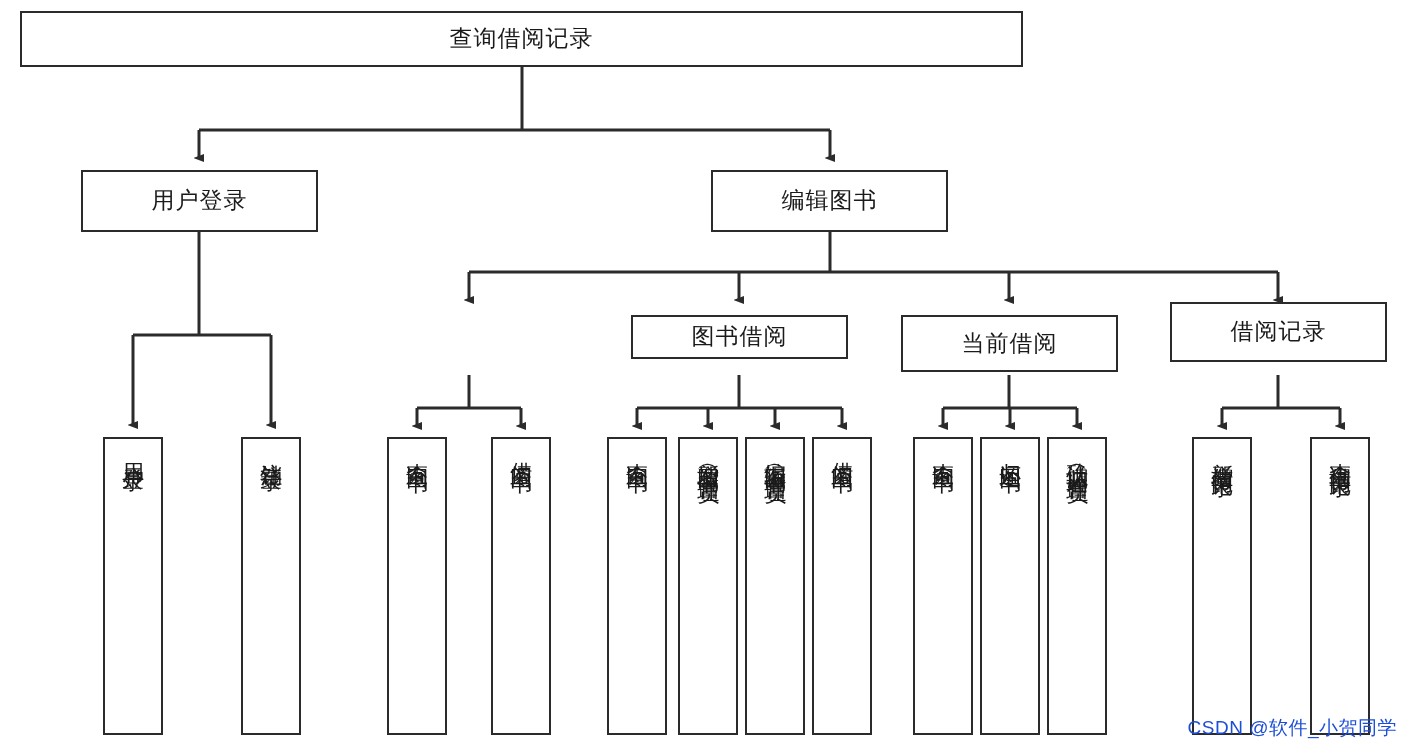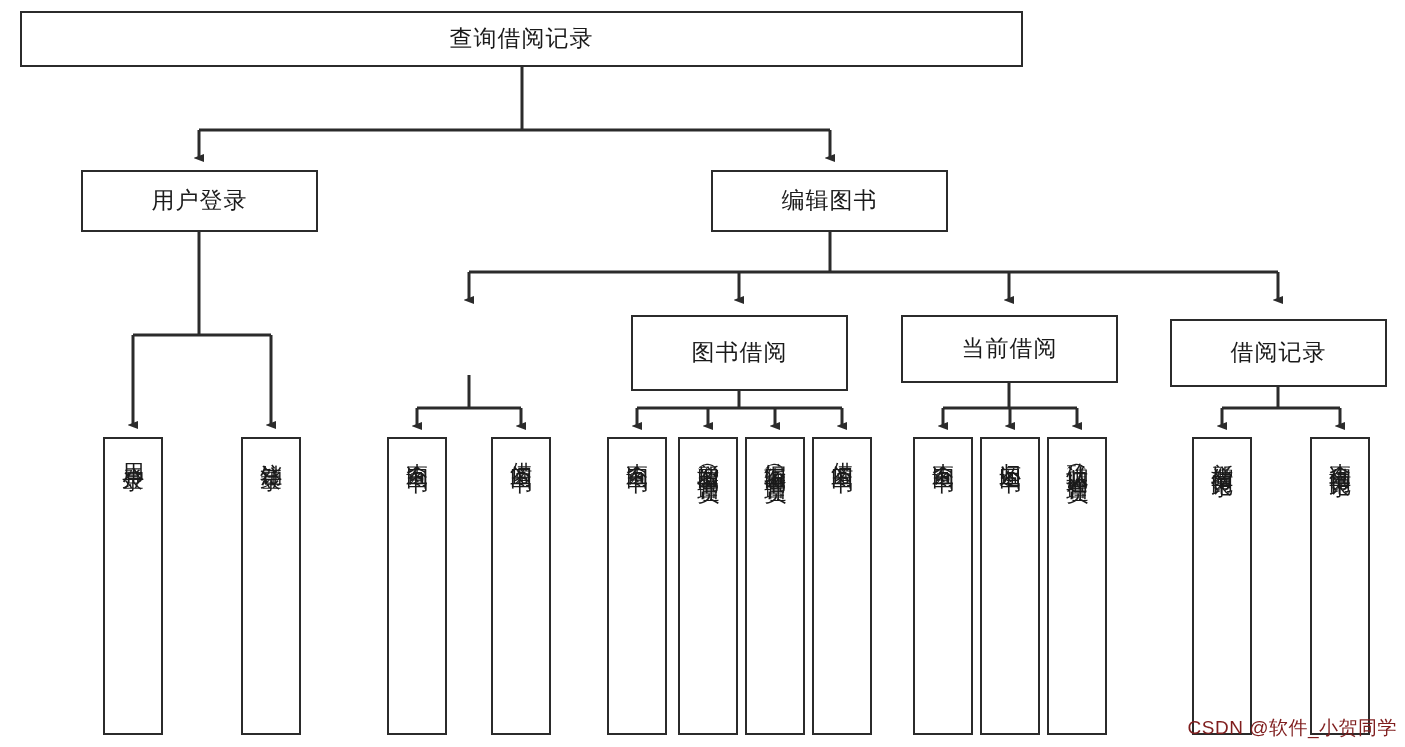--- a/index.html
+++ b/index.html
@@ -60,21 +60,21 @@
     font-size: 22px;
     line-height: 1.12;
     letter-spacing: 3px;
     white-space: nowrap;
   }
   .watermark {
     position: absolute;
     right: 8px;
     bottom: 6px;
     font-size: 19px;
-    color: #7f1d1d;
+    color: #1d4ed8;
     white-space: nowrap;
     z-index: 3;
     letter-spacing: 0.5px;
     margin-top: 20px;
   }
 </style>
 </head>
 <body>
 
 <div id="canvas">
@@ -134,27 +134,27 @@
     <span class="label">查询借阅记录</span>
   </div>
 
   <div class="node horiz" style="left:81px; top:170px; width:237px; height:62px;">
     <span class="label">用户登录</span>
   </div>
   <div class="node horiz" style="left:711px; top:170px; width:237px; height:62px;">
     <span class="label">编辑图书</span>
   </div>
 
-  <div class="node horiz" style="left:631px; top:315px; width:217px; height:76px;">
+  <div class="node horiz" style="left:631px; top:315px; width:217px; height:44px;">
     <span class="label">图书借阅</span>
   </div>
-  <div class="node horiz" style="left:901px; top:315px; width:217px; height:68px;">
+  <div class="node horiz" style="left:901px; top:315px; width:217px; height:57px;">
     <span class="label">当前借阅</span>
   </div>
-  <div class="node horiz" style="left:1170px; top:319px; width:217px; height:68px;">
+  <div class="node horiz" style="left:1170px; top:302px; width:217px; height:60px;">
     <span class="label">借阅记录</span>
   </div>
 
   <div class="node vert" style="left:103px; top:437px; width:60px; height:298px;">
     <span class="label">用户登录</span>
   </div>
   <div class="node vert" style="left:241px; top:437px; width:60px; height:298px;">
     <span class="label">注销登录</span>
   </div>
 

